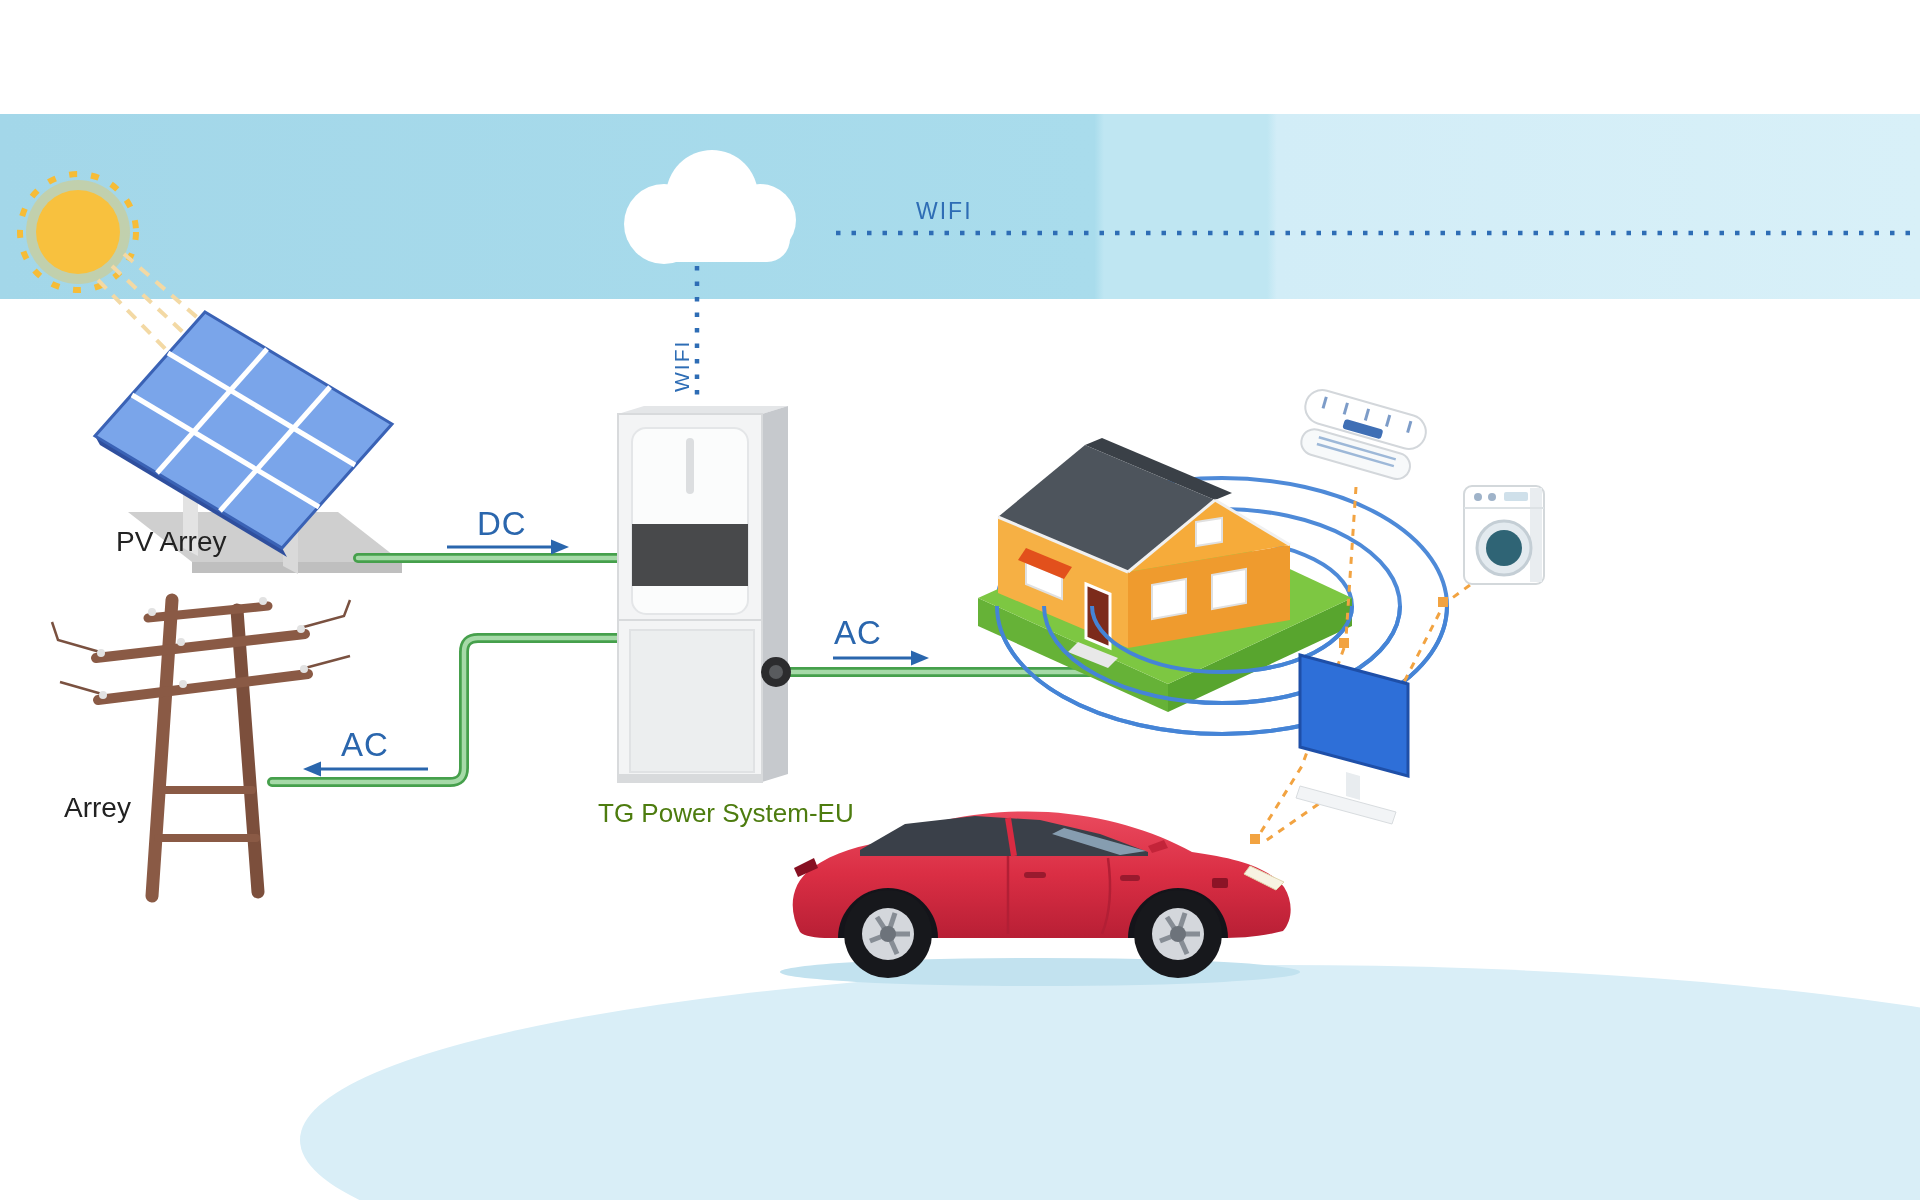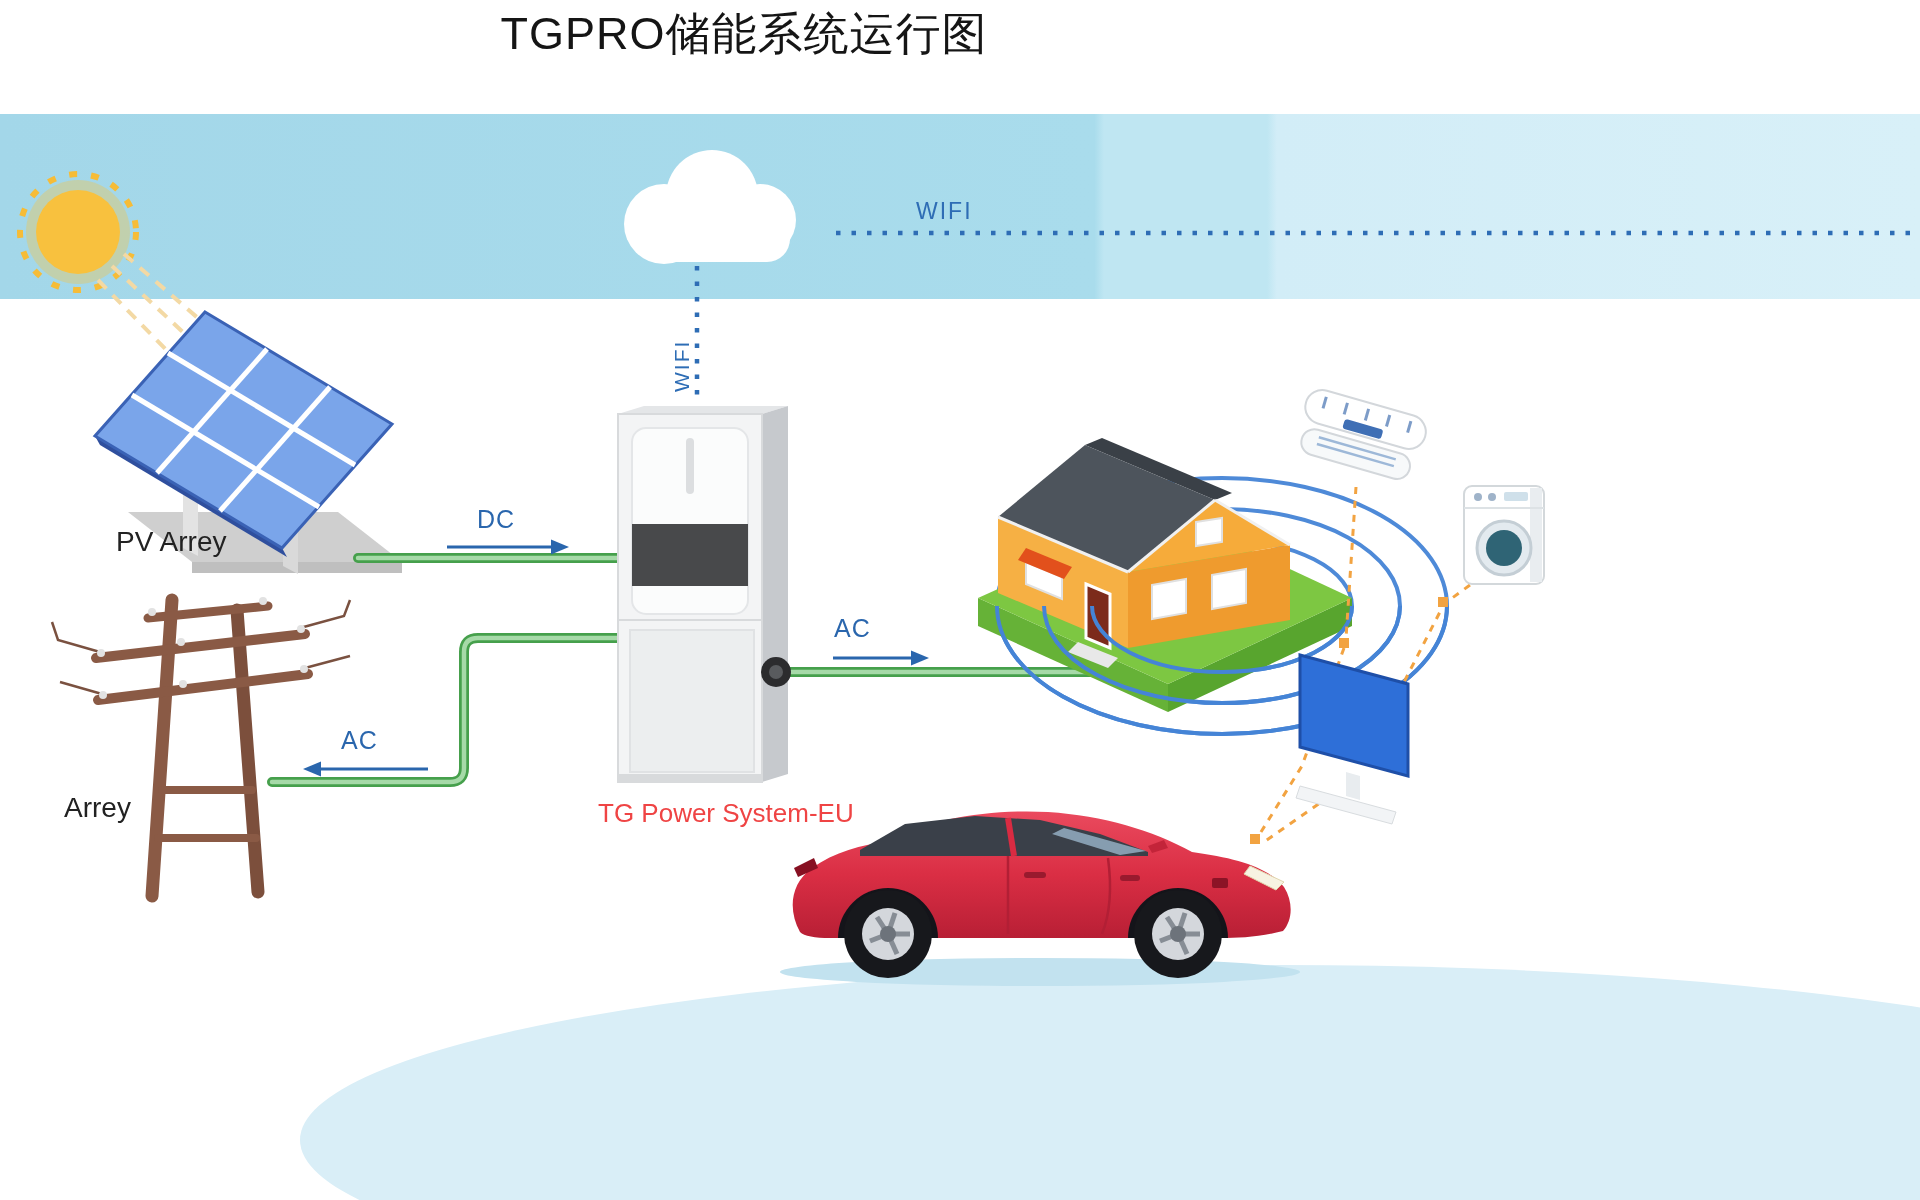--- a/index.html
+++ b/index.html
@@ -4,22 +4,22 @@
 <style>
   html,body{margin:0;padding:0;background:#fff;}
   .canvas{position:relative;width:1920px;height:1200px;background:#ffffff;overflow:hidden;
           font-family:"Liberation Sans", sans-serif;}
   .canvas svg{position:absolute;left:0;top:0;}
   .lbl{position:absolute;white-space:nowrap;}
   .title{top:4px;left:0;width:1488px;text-align:center;font-size:45px;font-weight:500;color:#151515;letter-spacing:1px;}
   .wifi{font-size:23px;color:#2e6db5;letter-spacing:2px;}
   .vert{transform:rotate(-90deg);transform-origin:left top;font-size:21px;}
   .node{font-size:28px;color:#222;}
-  .inv-label{top:798px;left:598px;width:252px;text-align:center;font-size:26px;color:#ef4444;}
-  .flow{font-size:25px;color:#2a66ad;font-weight:500;letter-spacing:1px;}
+  .inv-label{top:798px;left:598px;width:252px;text-align:center;font-size:26px;color:#4d7c0f;}
+  .flow{font-size:33px;color:#2a66ad;font-weight:500;letter-spacing:1px;}
   
   .fo{stroke:#46a04c;stroke-width:10;fill:none;stroke-linecap:round;}
   .fi{stroke:#a6daa8;stroke-width:4.5;fill:none;stroke-linecap:round;}
   .ring{stroke:#4584d6;stroke-width:4;fill:none;}
   .blu{stroke:#2a66ad;stroke-width:3;}
   .dash-o{stroke:#f2a341;stroke-width:3;fill:none;stroke-dasharray:7 7;}
 </style>
 </head>
 <body>
 
@@ -269,21 +269,20 @@
             <line x1="1178" y1="934" x2="1185" y2="913"></line>
         <line x1="1178" y1="934" x2="1167" y2="917"></line>
             <line x1="1178" y1="934" x2="1160" y2="941"></line>
         <line x1="1178" y1="934" x2="1187" y2="954"></line>
       </g>
       <circle cx="1178" cy="934" r="8" fill="#6d737b"></circle>
     </g>
   </g>
 </svg>
 
-<div class="lbl title">TGPRO储能系统运行图</div>
 <div class="lbl wifi" style="left:916px;top:198px;">WIFI</div>
 <div class="lbl wifi vert" style="left:670px;top:392px;">WIFI</div>
 <div class="lbl node" style="left:116px;top:526px;">PV Arrey</div>
 <div class="lbl node" style="left:64px;top:792px;">Arrey</div>
 <div class="lbl inv-label">TG Power System-EU</div>
 <div class="lbl flow" style="left:477px;top:505px;">DC</div>
 <div class="lbl flow" style="left:341px;top:726px;">AC</div>
 <div class="lbl flow" style="left:834px;top:614px;">AC</div>
 
 </div>

